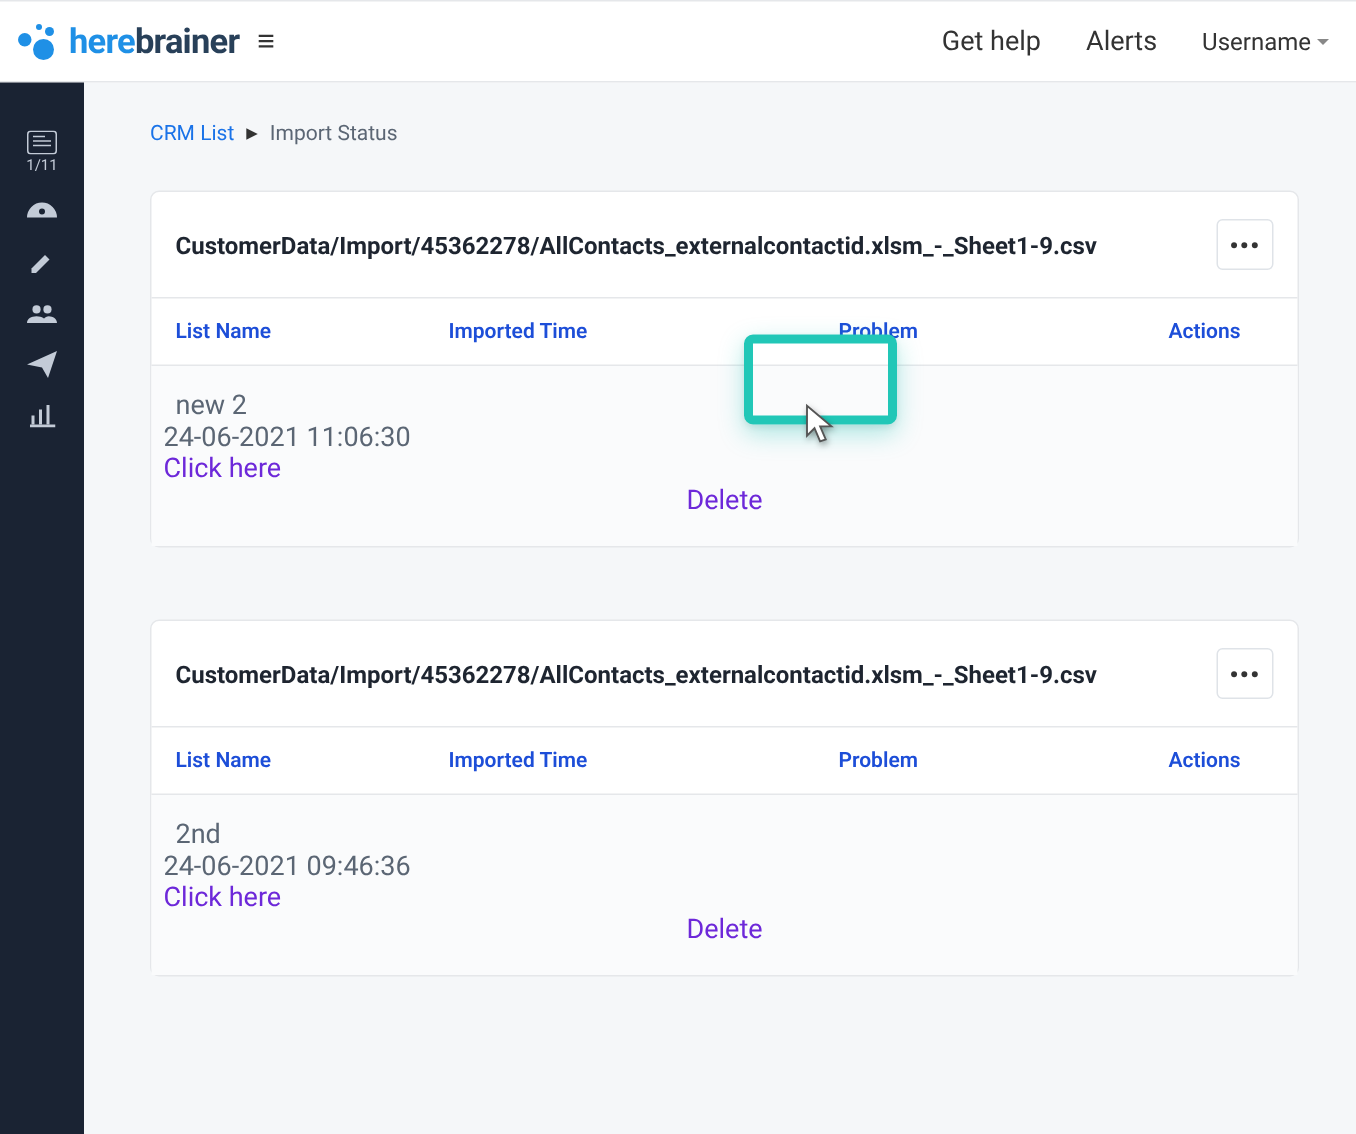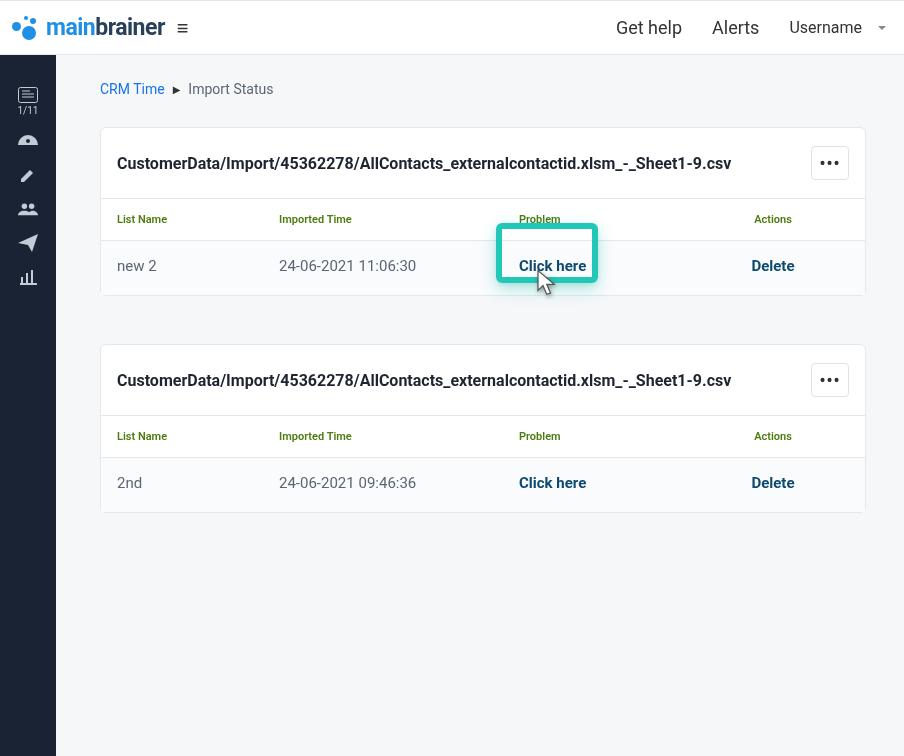--- a/index.html
+++ b/index.html
@@ -64,21 +64,21 @@
     display: flex;
     align-items: center;
     gap: 30px;
     padding-right: 6px;
   }
   .topbar-right a {
     font-size: 18px;
     color: #333;
     text-decoration: none;
   }
-  .username-wrap { display: flex; align-items: center; gap: 16px; }
+  .username-wrap { display: flex; align-items: center; gap: 4px; }
   .caret-down {
     width: 0; height: 0;
     border-left: 4px solid transparent;
     border-right: 4px solid transparent;
     border-top: 4px solid #888;
   }
 
   
   .leftbar {
     position: absolute;
@@ -184,37 +184,39 @@
     align-items:center;
     justify-content:center;
     cursor:pointer;
     font-weight: 900;
     color: #333;
     letter-spacing: 1px;
   }
   .col-head {
     display: flex;
     padding: 14px 8px;
-    font-size: 11px;
+    font-size: 14px;
     font-weight: 600;
-    color: #4d7c0f;
+    color: #1d4ed8;
     border-bottom: 1px solid #e5e7ea;
+    gap: 20px;
   }
   .row {
     display: flex;
     padding: 16px 8px 20px;
-    font-size: 15px;
+    font-size: 18px;
     color: #5b6674;
     background: #fafbfc;
+    flex-direction: column;
   }
   .c1 { width: 170px; padding-left: 8px; }
   .c2 { width: 240px; }
   .c3 { width: 170px; }
   .c4 { flex: 1; text-align: center; }
-  .link { color: #0c4a6e; text-decoration: none; font-weight: bold; }
+  .link { color: #6d28d9; text-decoration: none; }
 
   
   .highlight {
     position: absolute;
     border: 6px solid #21c7b7;
     border-radius: 6px;
     box-shadow: 0 6px 16px rgba(33,199,183,0.35), 0 2px 4px rgba(0,0,0,0.08);
     width: 102px;
     height: 60px;
     pointer-events: none;
@@ -232,21 +234,21 @@
 
 <div class="topbar">
   <div class="logo-wrap">
     <div class="logo-mark">
       <span class="d1"></span>
         <span class="d2"></span>
         <span class="d3"></span>
         <span class="d4"></span>
     </div>
     <div class="logo-text">
-      <span class="b1">main</span><span class="b2">brainer</span>
+      <span class="b1">here</span><span class="b2">brainer</span>
     </div>
   </div>
   <div class="hamburger">≡</div>
   <div class="topbar-right">
     <a href="#">Get help</a>
     <a href="#">Alerts</a>
     <div class="username-wrap">
       <span>Username</span>
       <span class="caret-down"></span>
     </div>
@@ -291,21 +293,21 @@
         <line x1="3" y1="14" x2="3" y2="8"></line>
         <line x1="8" y1="14" x2="8" y2="4"></line>
         <line x1="13" y1="14" x2="13" y2="1"></line>
       </svg>
   </div>
 </div>
 
 <div class="main">
 
   <div class="breadcrumb">
-    <a href="#">CRM Time</a>
+    <a href="#">CRM List</a>
     <span class="bc-arrow">▶</span>
     <span>Import Status</span>
   </div>
 
 
   <div class="import-card" style="position:relative;">
     <div class="import-head">
       <div class="import-title">CustomerData/Import/45362278/AllContacts_externalcontactid.xlsm_-_Sheet1-9.csv</div>
       <div class="more-btn">•••</div>
     </div>

